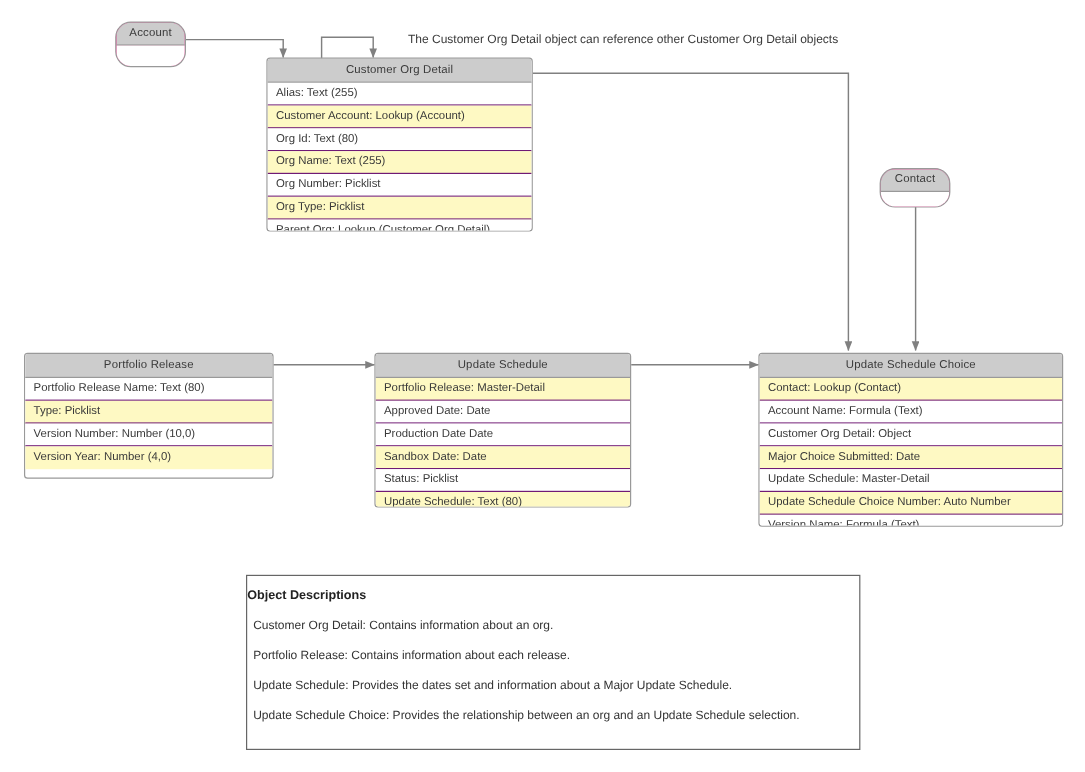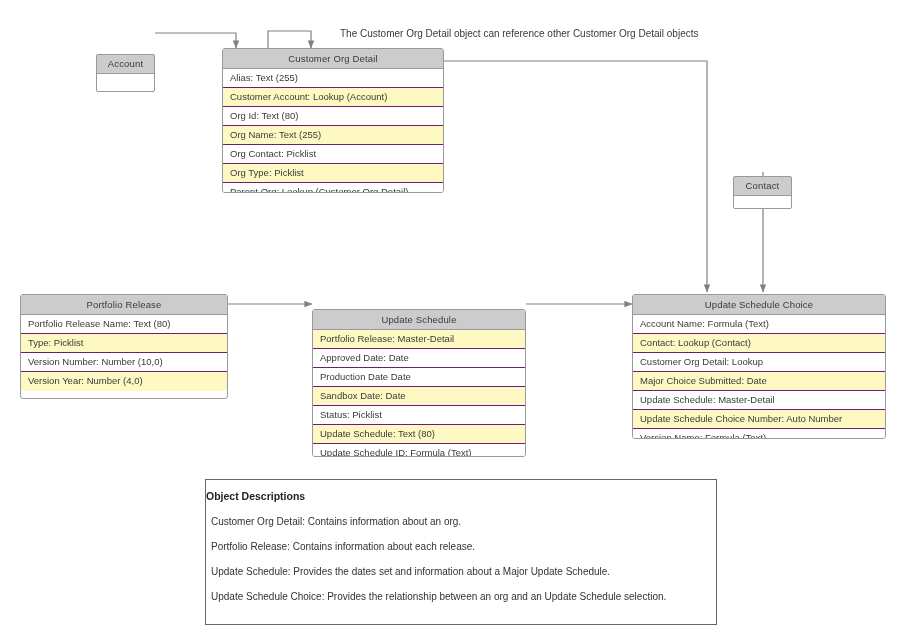--- a/index.html
+++ b/index.html
@@ -72,25 +72,24 @@
   }
   .entity-row:last-child {
     border-bottom: none;
   }
 
   
   .stub {
     position: absolute;
     box-sizing: border-box;
     border: 1px solid #999999;
-    border-radius: 2px;
+    border-radius: 13px;
     background: #ec4899;
     overflow: hidden;
     z-index: 3;
-    margin-top: 36px;
   }
   .stub .entity-header {
     height: 19px;
     line-height: 18px;
   }
   .stub-body {
     height: 17px;
     background: #ffffff;
   }
 
@@ -166,55 +165,55 @@
 
   <div class="annotation" style="left:340px; top:28px;">The Customer Org Detail object can reference other Customer Org Detail objects</div>
 
   <div class="entity" style="left:222px; top:48px; width:222px; height:145px;">
     <div class="entity-header">Customer Org Detail</div>
     <div class="entity-rows">
       <div class="entity-row">Alias: Text (255)</div>
       <div class="entity-row alt">Customer Account: Lookup (Account)</div>
       <div class="entity-row">Org Id: Text (80)</div>
       <div class="entity-row alt">Org Name: Text (255)</div>
-      <div class="entity-row">Org Contact: Picklist</div>
+      <div class="entity-row">Org Number: Picklist</div>
       <div class="entity-row alt">Org Type: Picklist</div>
       <div class="entity-row">Parent Org: Lookup (Customer Org Detail)</div>
     </div>
   </div>
 
   <div class="entity" style="left:20px; top:294px; width:208px; height:105px;">
     <div class="entity-header">Portfolio Release</div>
     <div class="entity-rows">
       <div class="entity-row">Portfolio Release Name: Text (80)</div>
       <div class="entity-row alt">Type: Picklist</div>
       <div class="entity-row">Version Number: Number (10,0)</div>
       <div class="entity-row alt">Version Year: Number (4,0)</div>
     </div>
   </div>
 
-  <div class="entity" style="left:312px; top:309px; width:214px; height:148px;">
+  <div class="entity" style="left:312px; top:294px; width:214px; height:129px;">
     <div class="entity-header">Update Schedule</div>
     <div class="entity-rows">
       <div class="entity-row alt">Portfolio Release: Master-Detail</div>
       <div class="entity-row">Approved Date: Date</div>
       <div class="entity-row">Production Date  Date</div>
       <div class="entity-row alt">Sandbox Date: Date</div>
       <div class="entity-row">Status: Picklist</div>
       <div class="entity-row alt">Update Schedule: Text (80)</div>
       <div class="entity-row">Update Schedule ID: Formula (Text)</div>
     </div>
   </div>
 
   <div class="entity" style="left:632px; top:294px; width:254px; height:145px;">
     <div class="entity-header">Update Schedule Choice</div>
     <div class="entity-rows">
+      <div class="entity-row alt">Contact: Lookup (Contact)</div>
       <div class="entity-row">Account Name: Formula (Text)</div>
-      <div class="entity-row alt">Contact: Lookup (Contact)</div>
-      <div class="entity-row">Customer Org Detail: Lookup</div>
+      <div class="entity-row">Customer Org Detail: Object</div>
       <div class="entity-row alt">Major Choice Submitted: Date</div>
       <div class="entity-row">Update Schedule: Master-Detail</div>
       <div class="entity-row alt">Update Schedule Choice Number: Auto Number</div>
       <div class="entity-row">Version Name: Formula (Text)</div>
     </div>
   </div>
 
   <div class="desc-panel" style="left:205px; top:479px; width:512px; height:146px;">
     <div class="desc-title">Object Descriptions</div>
     <div class="desc-line">Customer Org Detail: Contains information about an org.</div>

